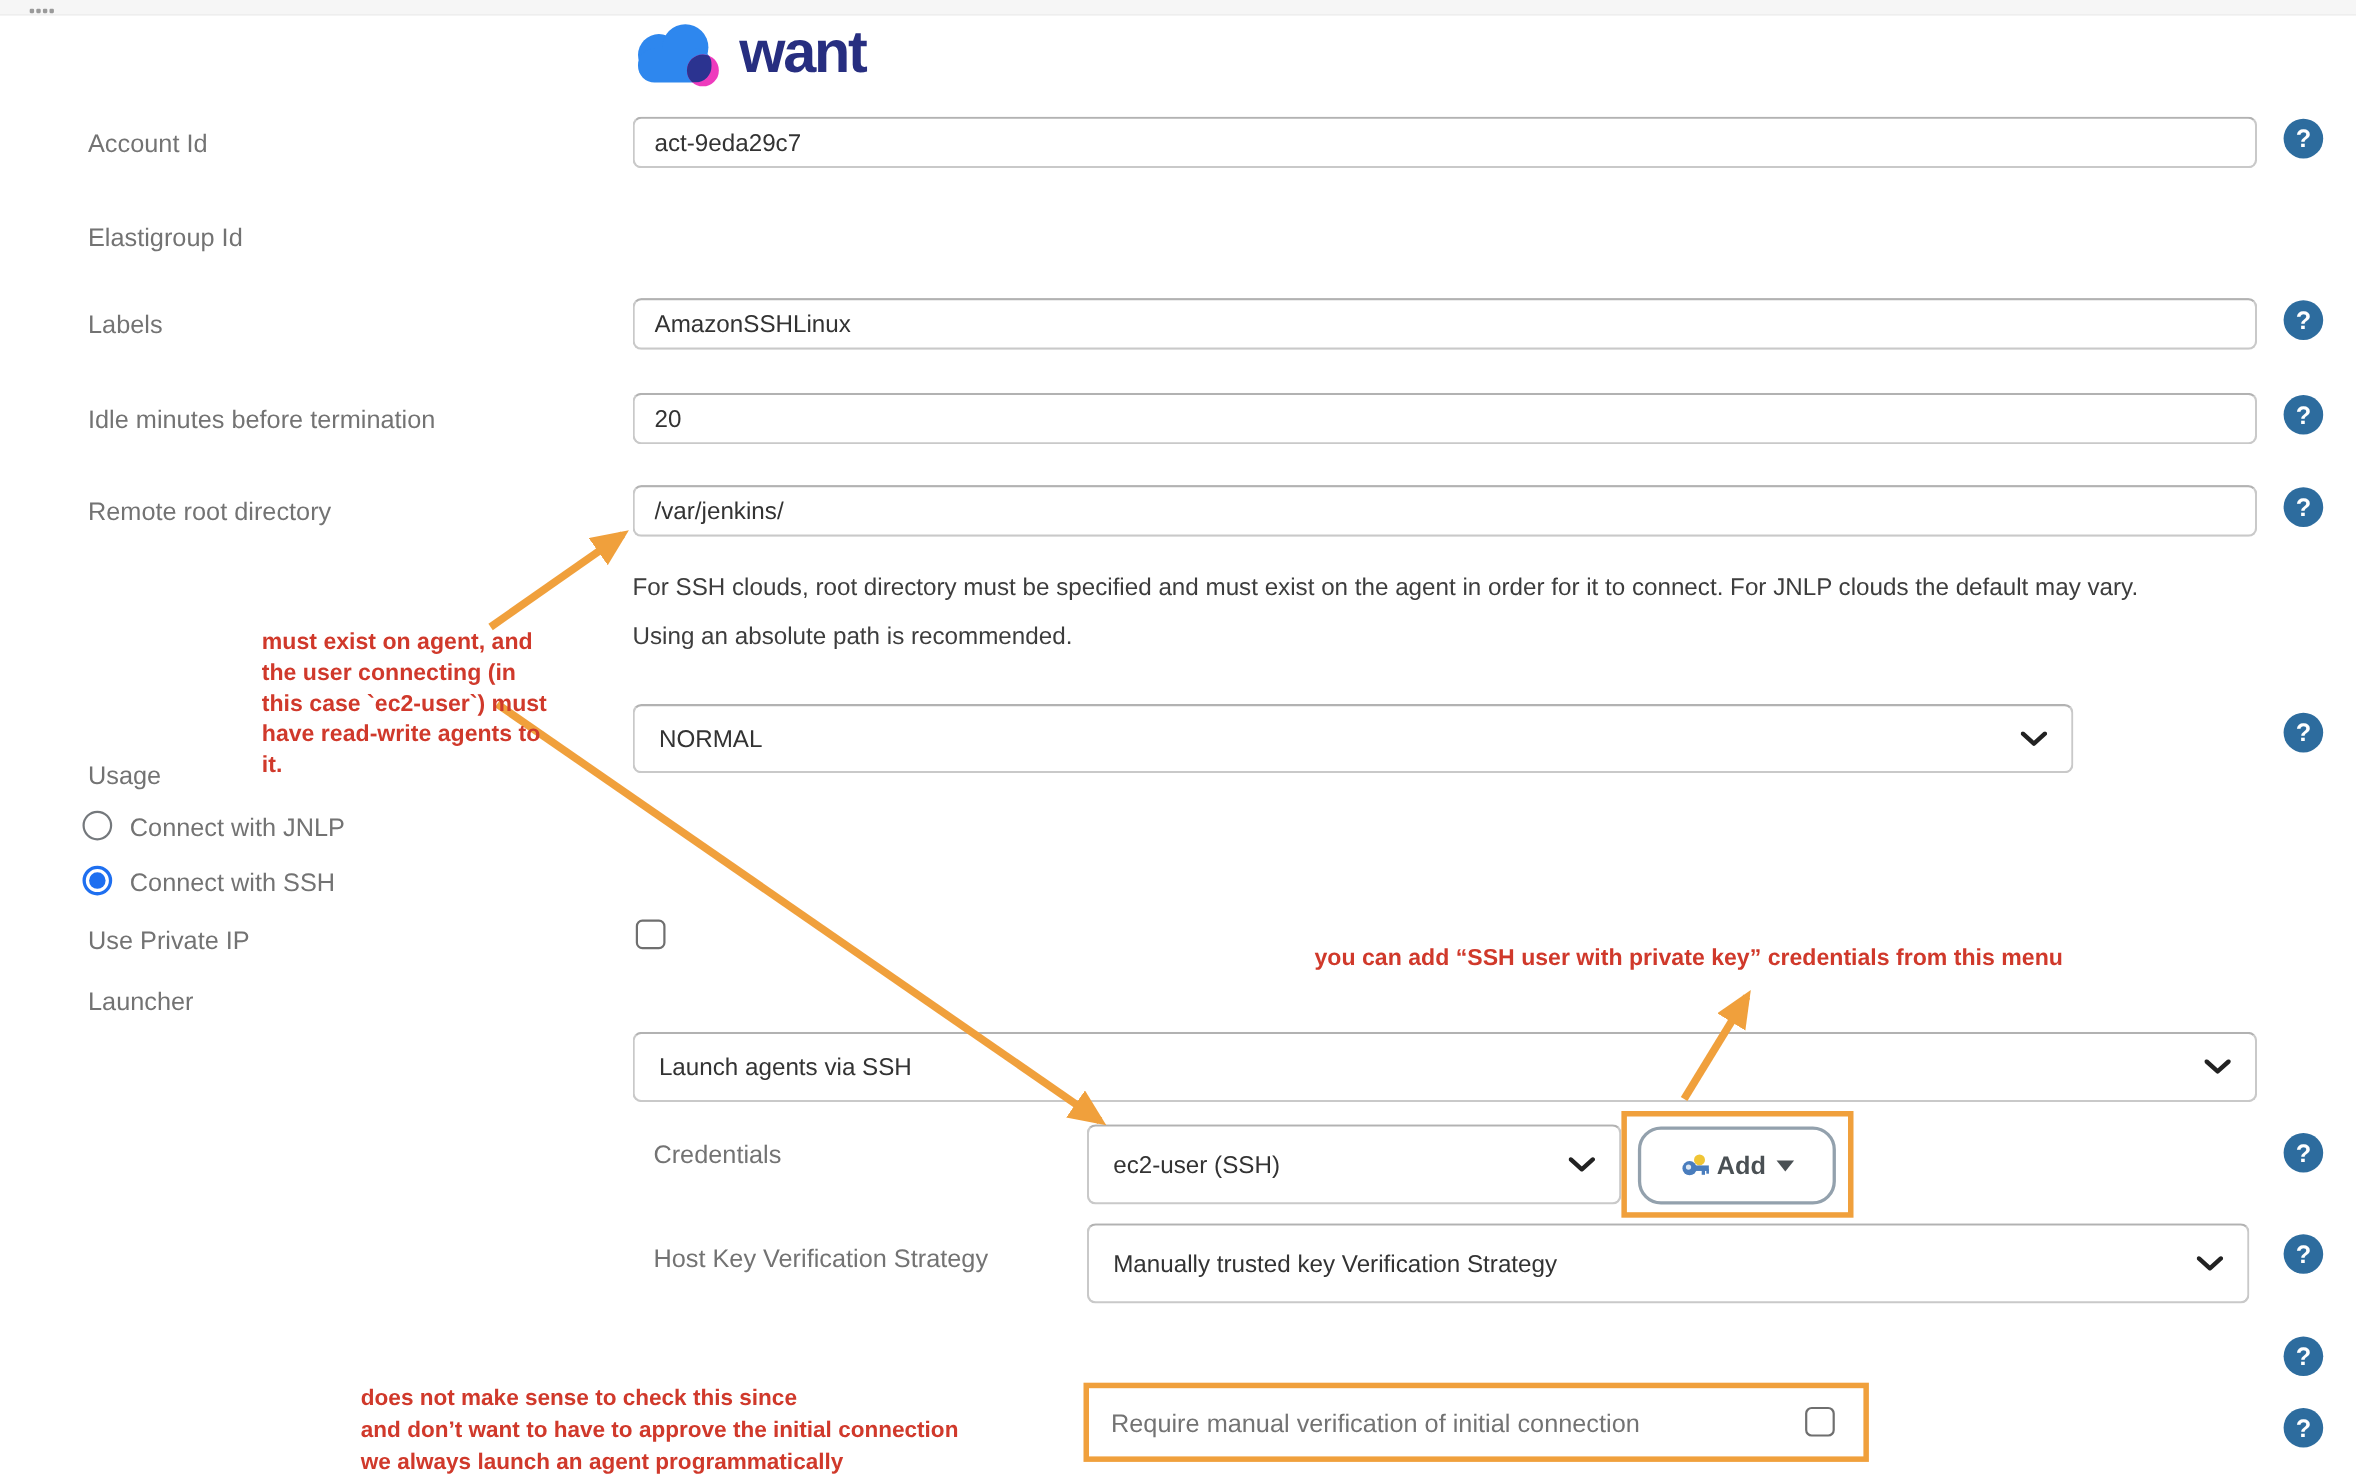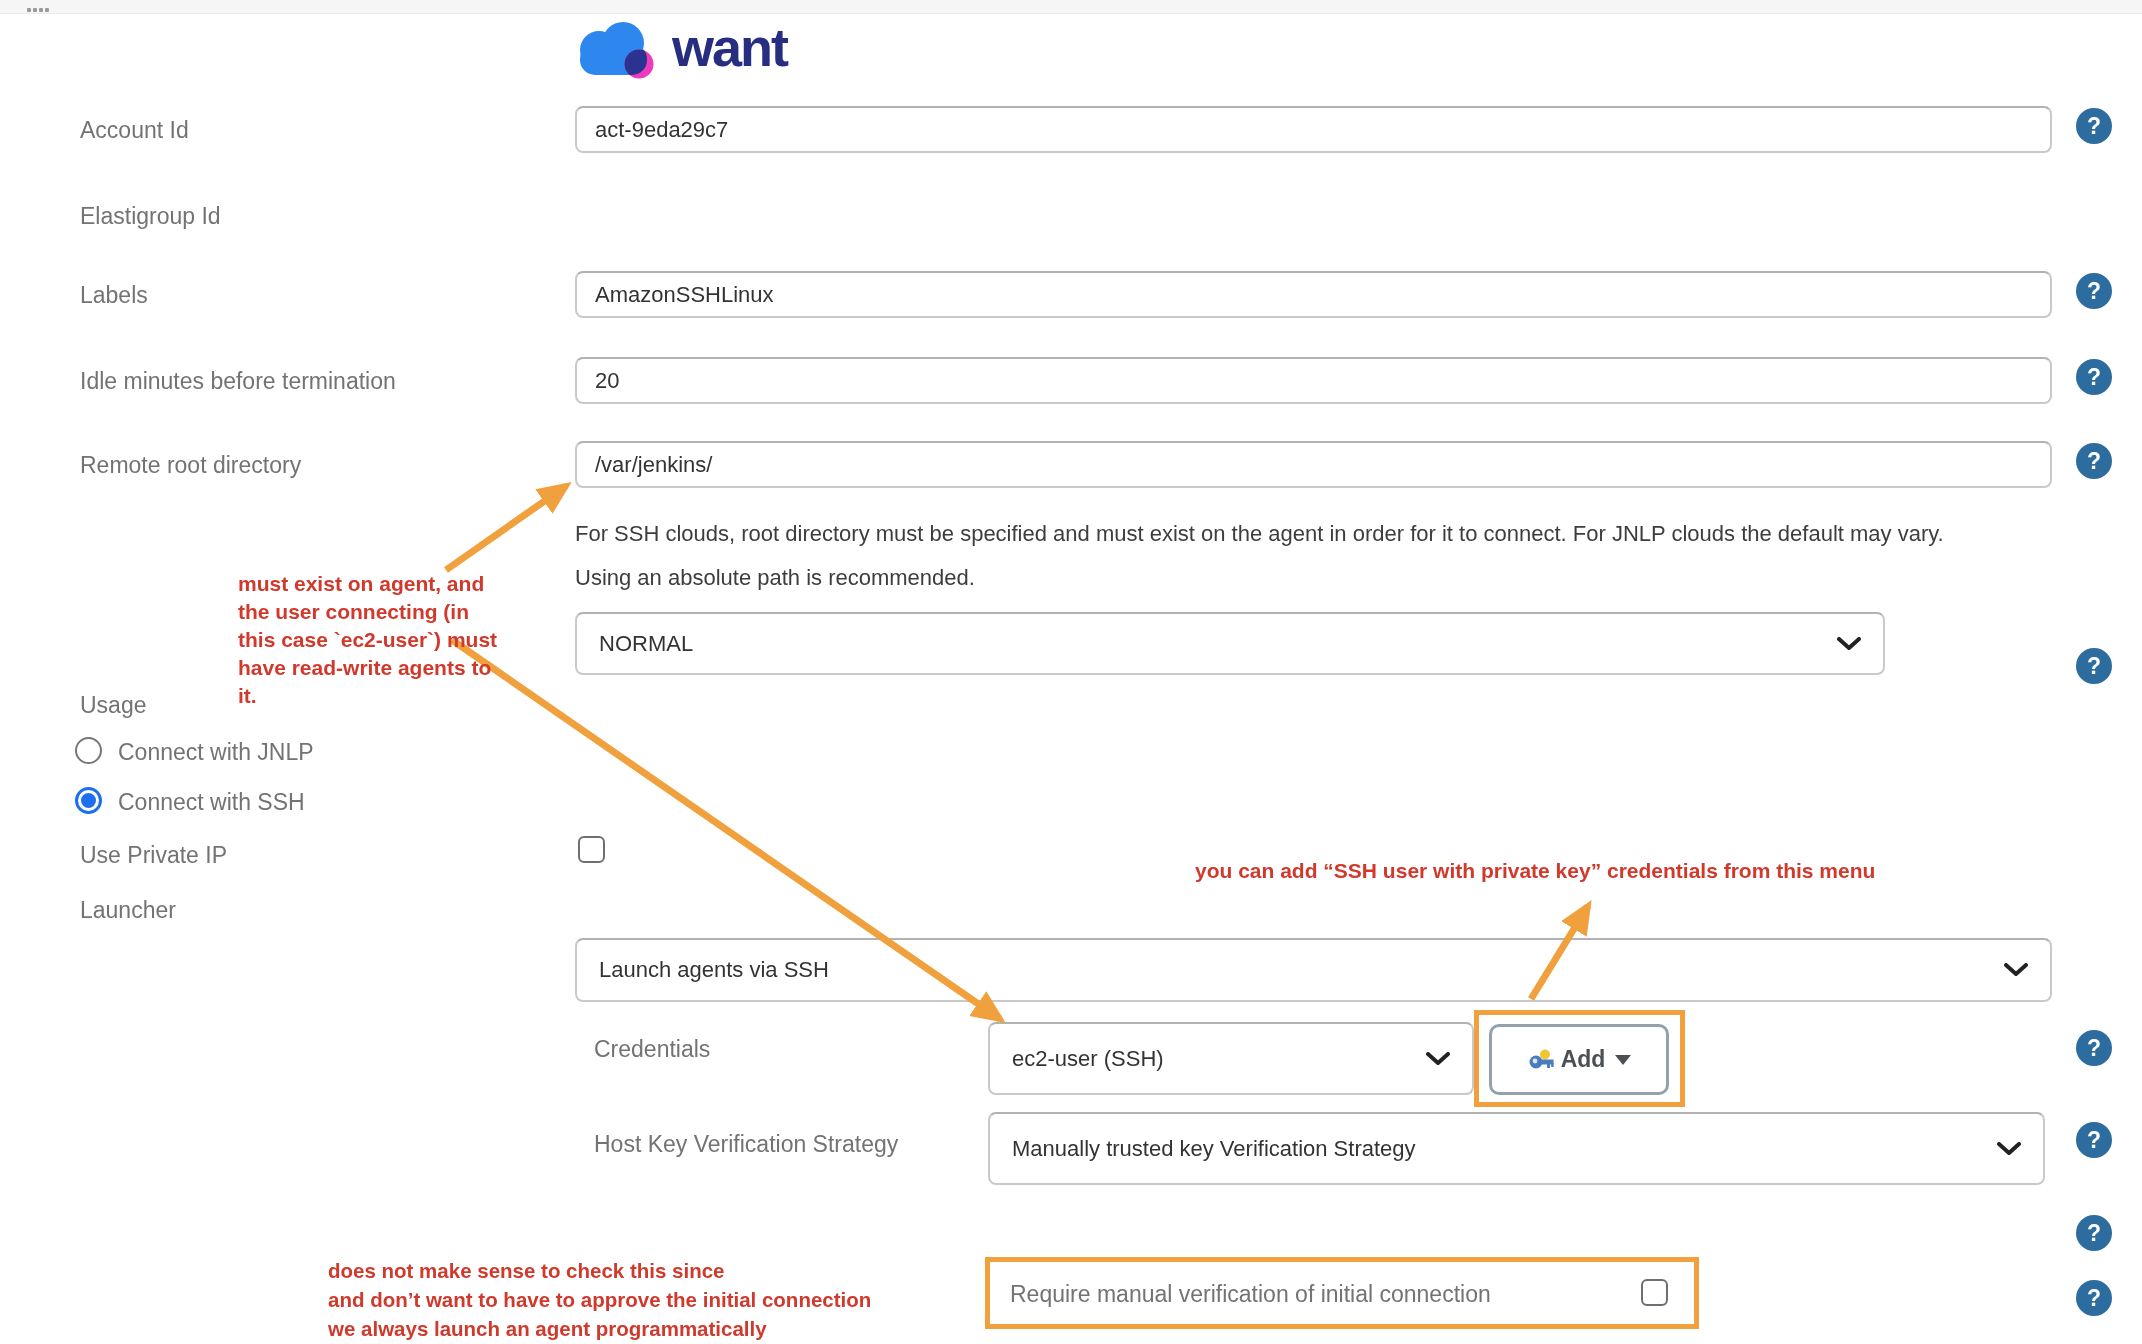--- a/index.html
+++ b/index.html
@@ -32,21 +32,21 @@
   
   .radio{position:absolute;left:75px;width:27px;height:27px;border:2.5px solid #74787c;border-radius:50%;box-sizing:border-box;background:#fff;}
   .radio.sel{border:3px solid var(--radio-blue,#1E6FF0);}
   .radio.sel::after{content:"";position:absolute;inset:3px;background:var(--radio-blue,#1E6FF0);border-radius:50%;}
   .cb{width:27px;height:27px;border:2.5px solid #6f6f6f;border-radius:6px;box-sizing:border-box;background:#fff;}
   .cb.abs{position:absolute;}
   
   .hl-box{position:absolute;border:5px solid var(--accent-orange,#F0A03C);box-sizing:border-box;background:transparent;}
   
   .add-btn{position:absolute;left:1489px;top:1024px;width:180px;height:71px;box-sizing:border-box;
-    border:3px solid #93a1ad;border-radius:10px;background:#fff;display:flex;align-items:center;justify-content:center;gap:6px;cursor:pointer;}
+    border:3px solid #93a1ad;border-radius:21px;background:#fff;display:flex;align-items:center;justify-content:center;gap:6px;cursor:pointer;}
   .add-label{font-size:23px;font-weight:bold;color:#4a5054;}
   .caret-down{width:0;height:0;border-left:8px solid transparent;border-right:8px solid transparent;border-top:10px solid #4a5054;margin-left:4px;}
   
   .ann{position:absolute;color:var(--annotation-red,#D0392B);font-weight:bold;z-index:6;}
   .ann1{left:238px;top:570px;width:314px;font-size:21px;line-height:28px;}
   .ann2{left:1195px;top:856px;width:770px;font-size:21px;line-height:30px;}
   .ann3{left:328px;top:1256px;width:644px;font-size:20.5px;line-height:29px;}
   
   .arrows{position:absolute;left:0;top:0;z-index:5;pointer-events:none;}
   .arrows line{stroke:var(--accent-orange,#F0A03C);stroke-width:7;}
@@ -103,21 +103,21 @@
 
   <div class="f-label" style="top:451px">Remote root directory</div>
   <input class="f-input" style="top: 441px;" value="/var/jenkins/">
   <div class="help-btn" style="top:443px">
       <span>?</span>
     </div>
 
   <div class="helptext" style="top:512px">For SSH clouds, root directory must be specified and must exist on the agent in order for it to connect. For JNLP clouds the default may vary. Using an absolute path is recommended.</div>
 
   <div class="f-label" style="top:691px">Usage</div>
-  <div class="f-select" style="left:575px;top:612px;width:1310px;height:63px">
+  <div class="f-select" style="left:575px;top:640px;width:1310px;height:63px">
     <span>NORMAL</span>
     <svg class="chev" width="24" height="14" viewBox="0 0 24 14">
         <polyline points="2,2 12,11 22,2" fill="none" stroke="#222" stroke-width="4" stroke-linecap="round" stroke-linejoin="round"></polyline>
       </svg>
   </div>
   <div class="help-btn" style="top:648px">
       <span>?</span>
     </div>
 
   <span class="radio" style="top:737px"></span>

